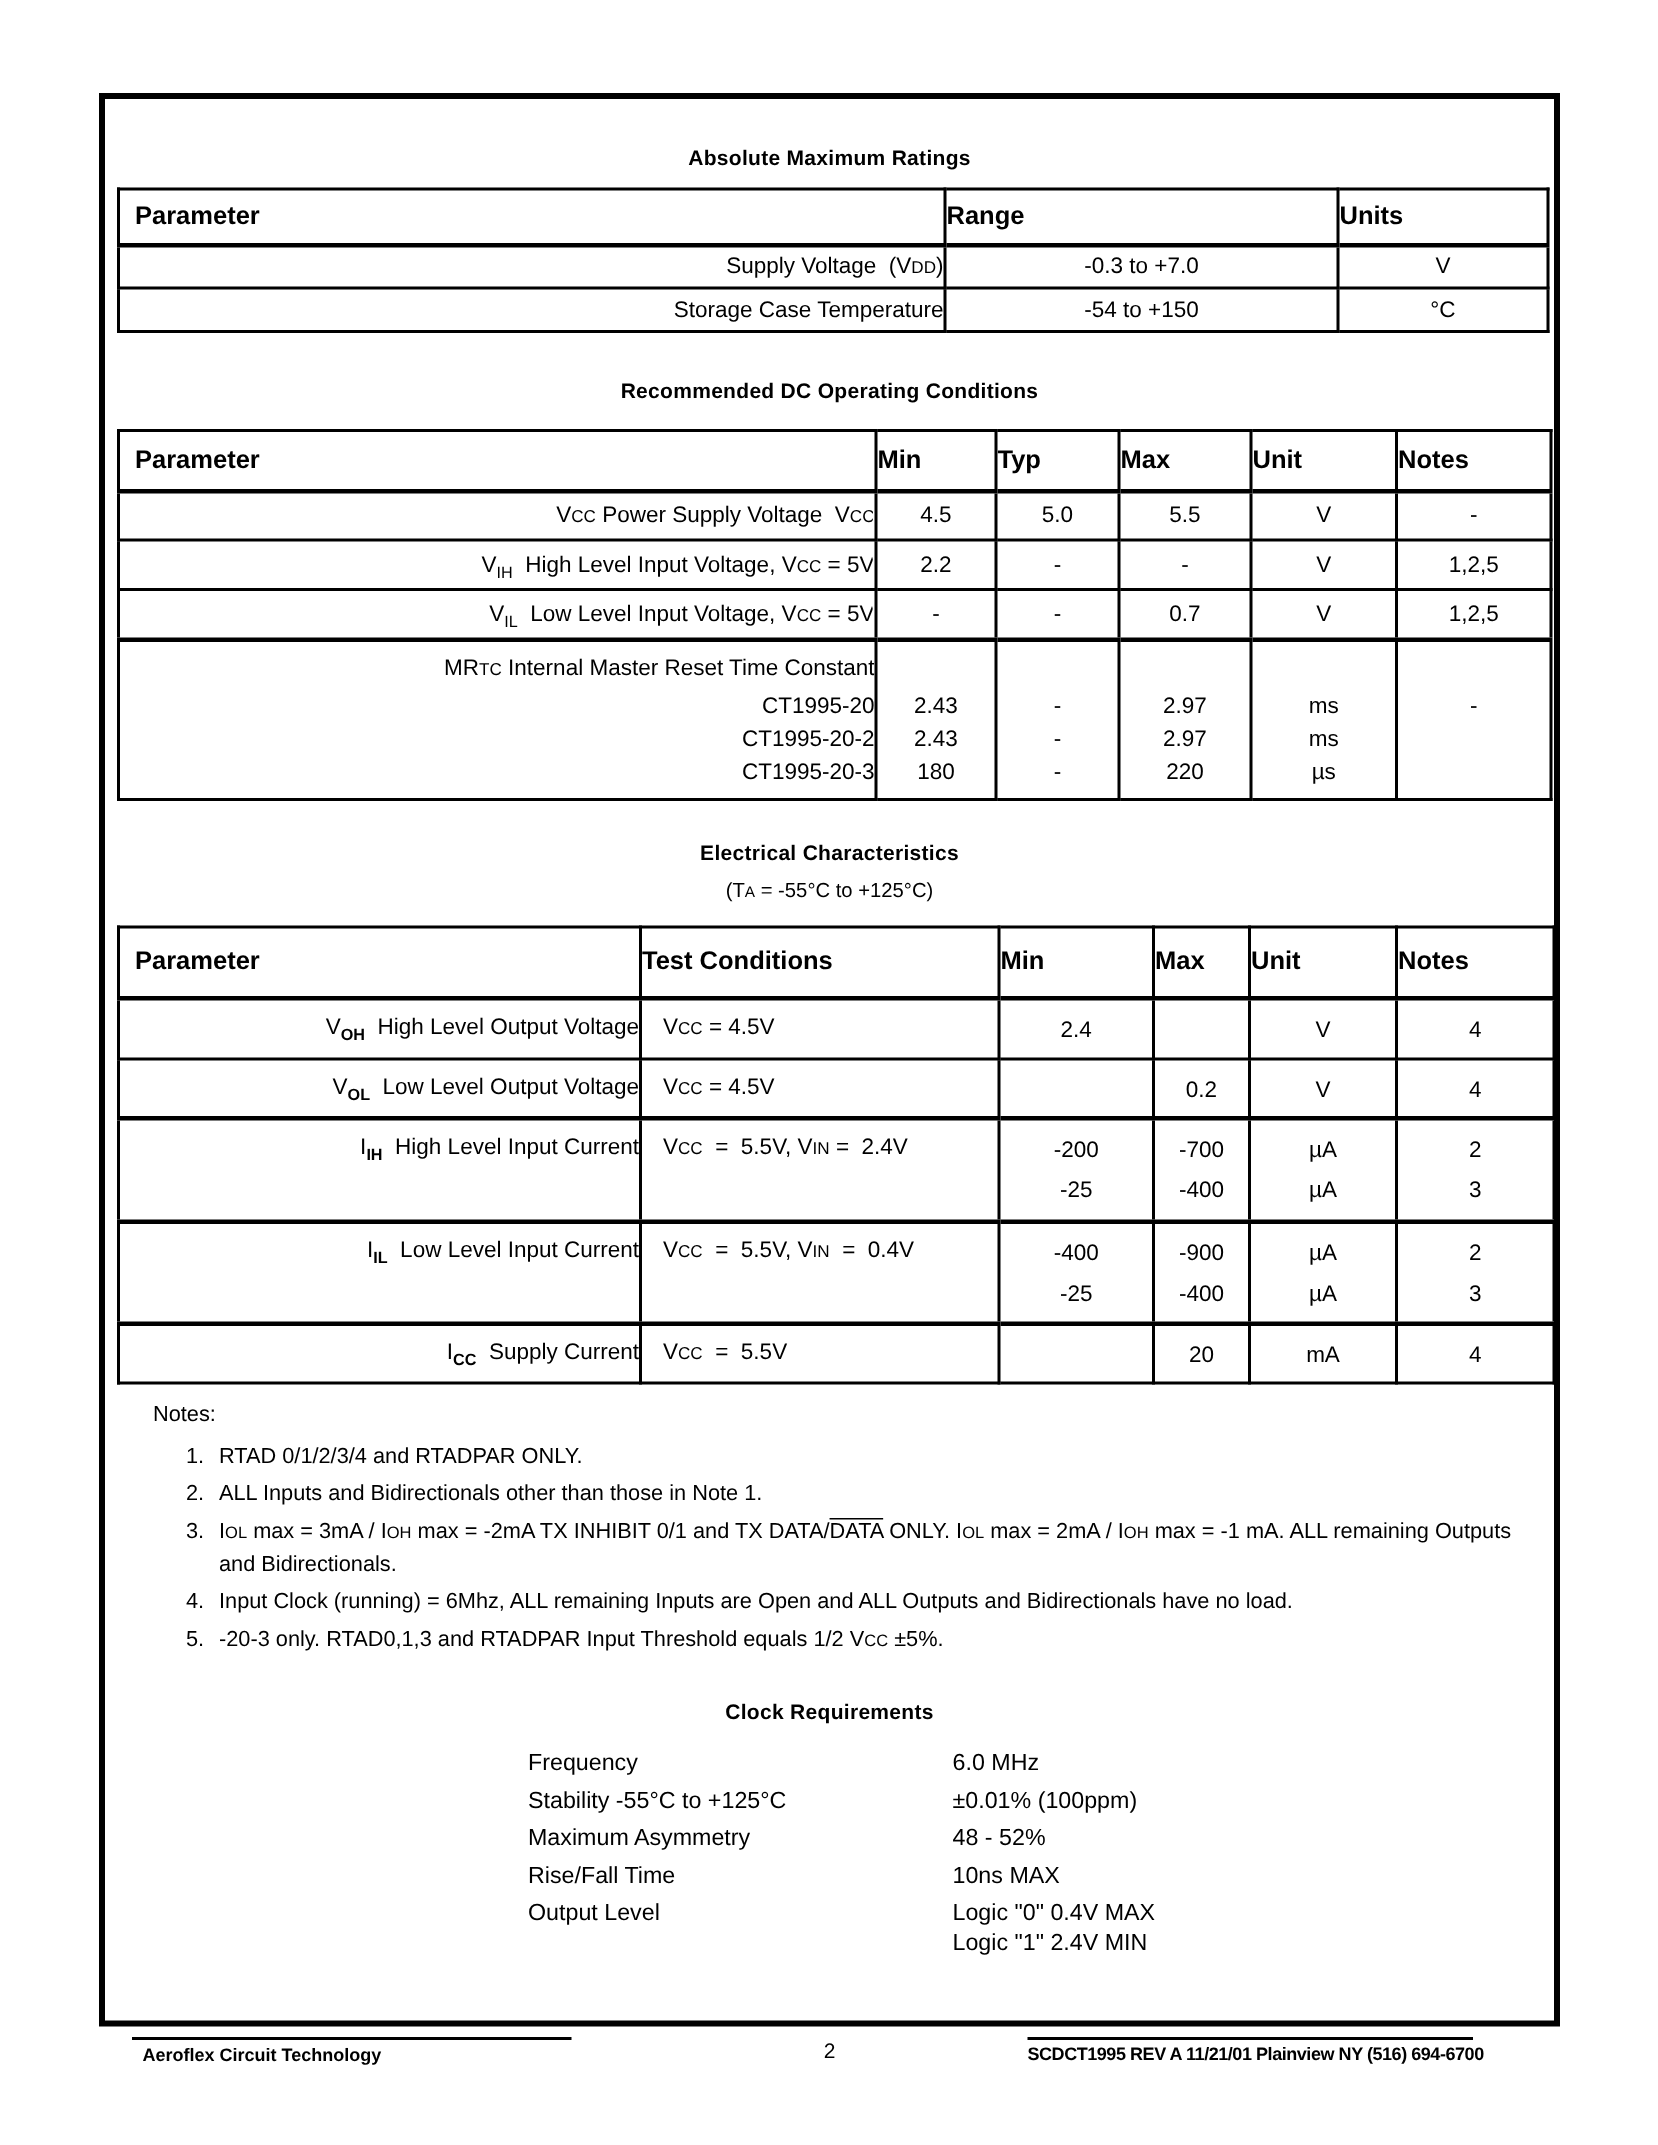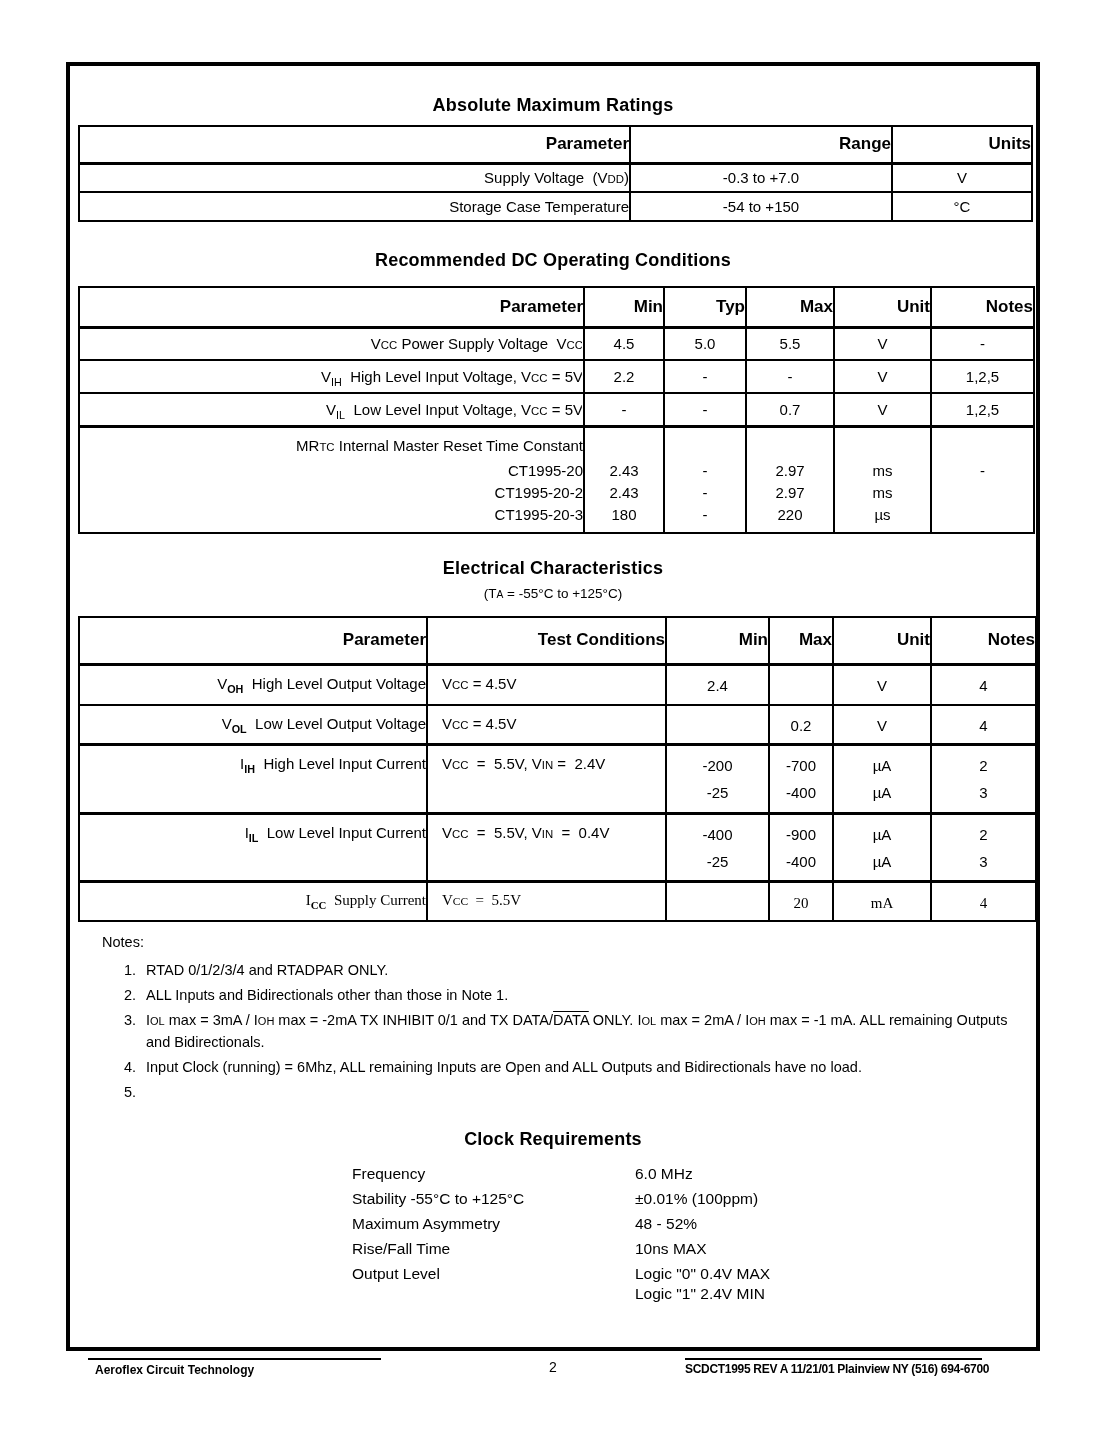--- a/index.html
+++ b/index.html
@@ -9,30 +9,30 @@
     font-family:"Liberation Sans", sans-serif;
     color:#000;
   }
   .page { position:relative; width:1105px; height:1430px; background:#fff; overflow:hidden; }
   .frame {
     position:absolute; left:66px; top:62px;
     width:974px; height:1289px;
     border:4px solid #000;
     background:#fff;
   }
-  .section-title { text-align:center; font-weight:700; font-size:18px; line-height:24px; letter-spacing:.2px; }
+  .section-title { text-align:center; font-weight:700; font-size:14px; line-height:24px; letter-spacing:.2px; }
   .st-1 { margin-top:27px; }
   .st-2 { margin-top:26px; }
   .st-3 { margin-top:22px; }
   .st-4 { margin-top:24px; }
   .subtitle { text-align:center; font-size:13.5px; line-height:17px; margin-top:5px; white-space:pre-wrap; }
 
   table { border-collapse:collapse; table-layout:fixed; margin-left:8px; }
   .tbl th, .tbl td { border:2px solid #000; overflow:hidden; }
-  .tbl thead th { border-bottom:3px solid #000; font-size:17px; font-weight:700; text-align:right; }
+  .tbl thead th { border-bottom:3px solid #000; font-size:17px; font-weight:700; text-align:left; }
   th.h-left { text-align:left; padding-left:10px; }
   td.cell-param { text-align:right; padding-left:10px; white-space:pre-wrap; font-size:15px; }
   td.cell-center { text-align:center; font-size:15px; }
   td.cell-tc { text-align:left; padding-left:14px; white-space:pre-wrap; font-size:15px; }
 
   .tbl-absmax { width:953px; margin-top:8px; }
   .tbl-absmax thead th { height:37px; }
   .tbl-absmax tbody td { height:29px; }
 
   .tbl-dc { width:955px; margin-top:14px; }
@@ -44,21 +44,21 @@
   .grp-spacer { height:32px; }
   .grp-val { height:22px; line-height:22px; }
 
   .tbl-ec { width:957px; margin-top:13px; }
   .tbl-ec thead th { height:48px; }
   .tbl-ec tbody td { vertical-align:top; padding-top:9px; }
   .tbl-ec tbody tr:nth-child(1) td { height:40px; }
   .tbl-ec tbody tr:nth-child(2) td { height:40px; }
   .tbl-ec tbody tr:nth-child(3) td { height:69px; }
   .tbl-ec tbody tr:nth-child(4) td { height:68px; }
-  .tbl-ec tbody tr:nth-child(5) td { height:39px;font-family:Liberation Serif, serif; }
+  .tbl-ec tbody tr:nth-child(5) td { height:39px; }
   .tbl-ec tbody tr:nth-child(n+3) td { border-top:3px solid #000; }
   .vline { height:22px; line-height:22px; }
   .vgap { margin-top:5px; }
 
   .notes { margin:10px 0 0 32px; font-size:14.5px; }
   .notes-label { line-height:21px; margin-bottom:7px; }
   .note-item { display:flex; margin-bottom:4px; }
   .note-num { flex:none; width:22px; margin-left:22px; line-height:21px; }
   .note-text { flex:none; max-width:872px; line-height:21px; white-space:pre-wrap; }
 
@@ -325,20 +325,21 @@
           <div class="note-item">
             <div class="note-num">3.</div>
             <div class="note-text"><span>I</span><span class="seg-sc">OL</span><span> max = 3mA / I</span><span class="seg-sc">OH</span><span> max = -2mA TX INHIBIT 0/1 and TX DATA/</span><span class="seg-ov">DATA</span><span> ONLY. I</span><span class="seg-sc">OL</span><span> max = 2mA / I</span><span class="seg-sc">OH</span><span> max = -1 mA. ALL remaining Outputs and Bidirectionals.</span></div>
           </div>
           <div class="note-item">
             <div class="note-num">4.</div>
             <div class="note-text"><span>Input Clock (running) = 6Mhz, ALL remaining Inputs are Open and ALL Outputs and Bidirectionals have no load.</span></div>
           </div>
           <div class="note-item">
             <div class="note-num">5.</div>
+            <div class="note-text"><span>-20-3 only. RTAD0,1,3 and RTADPAR Input Threshold equals 1/2 V</span><span class="seg-sc">CC</span><span> ±5%.</span></div>
           </div>
         </div>
     </div>
 
     <div class="section-title st-4">Clock Requirements</div>
     <div class="clock" id="clock-list">
         <div class="clock-row">
           <div class="clock-label">Frequency</div>
           <div class="clock-value">6.0 MHz</div>
         </div>

